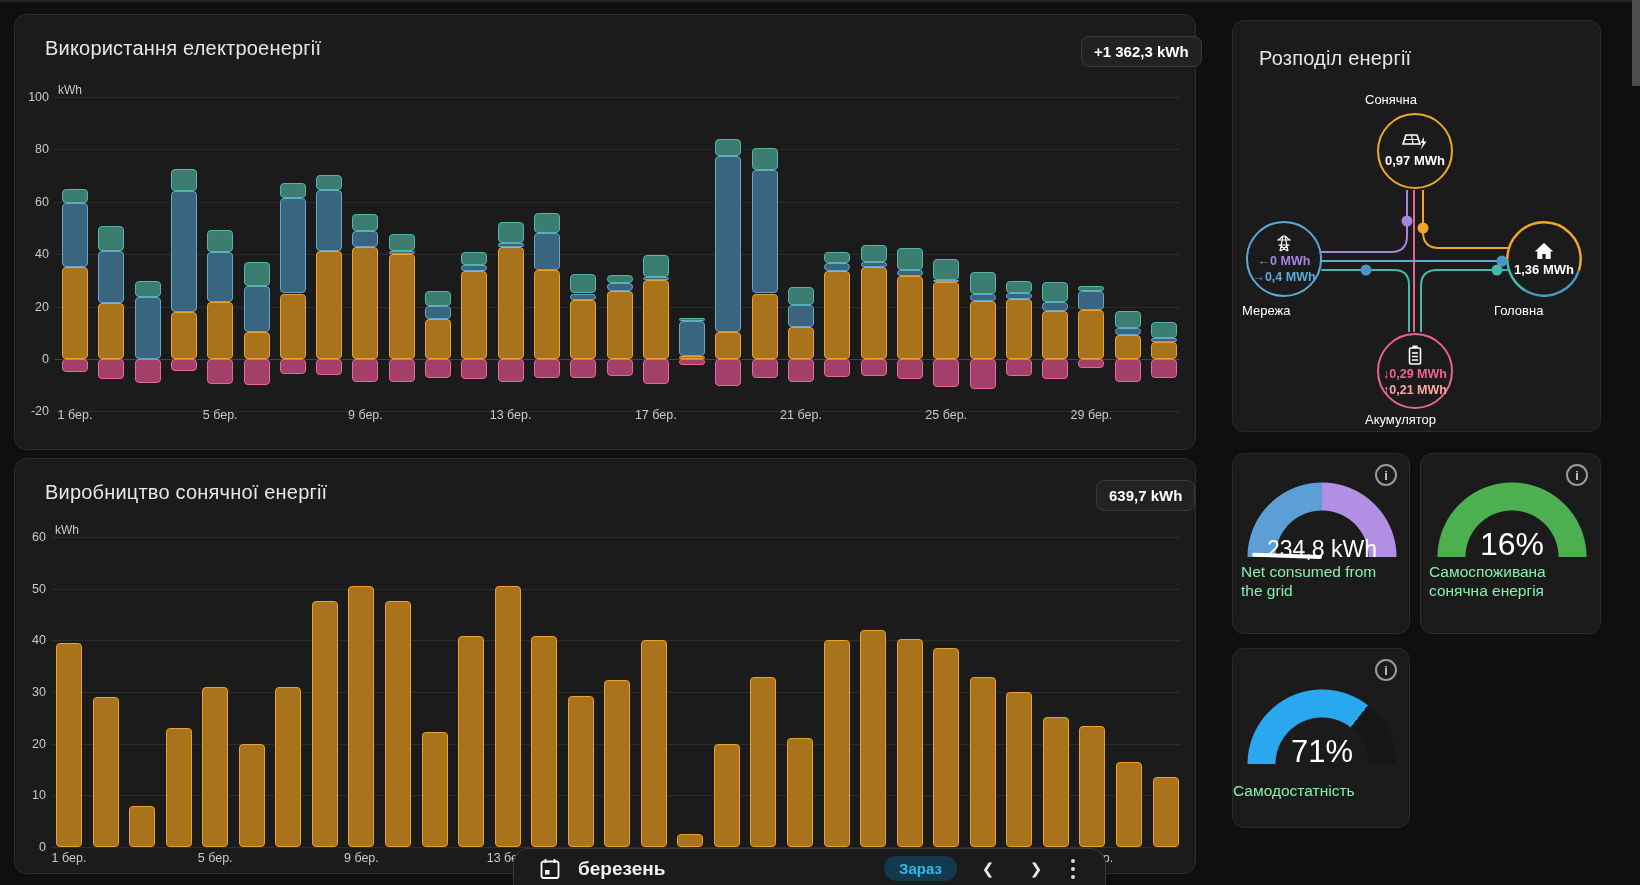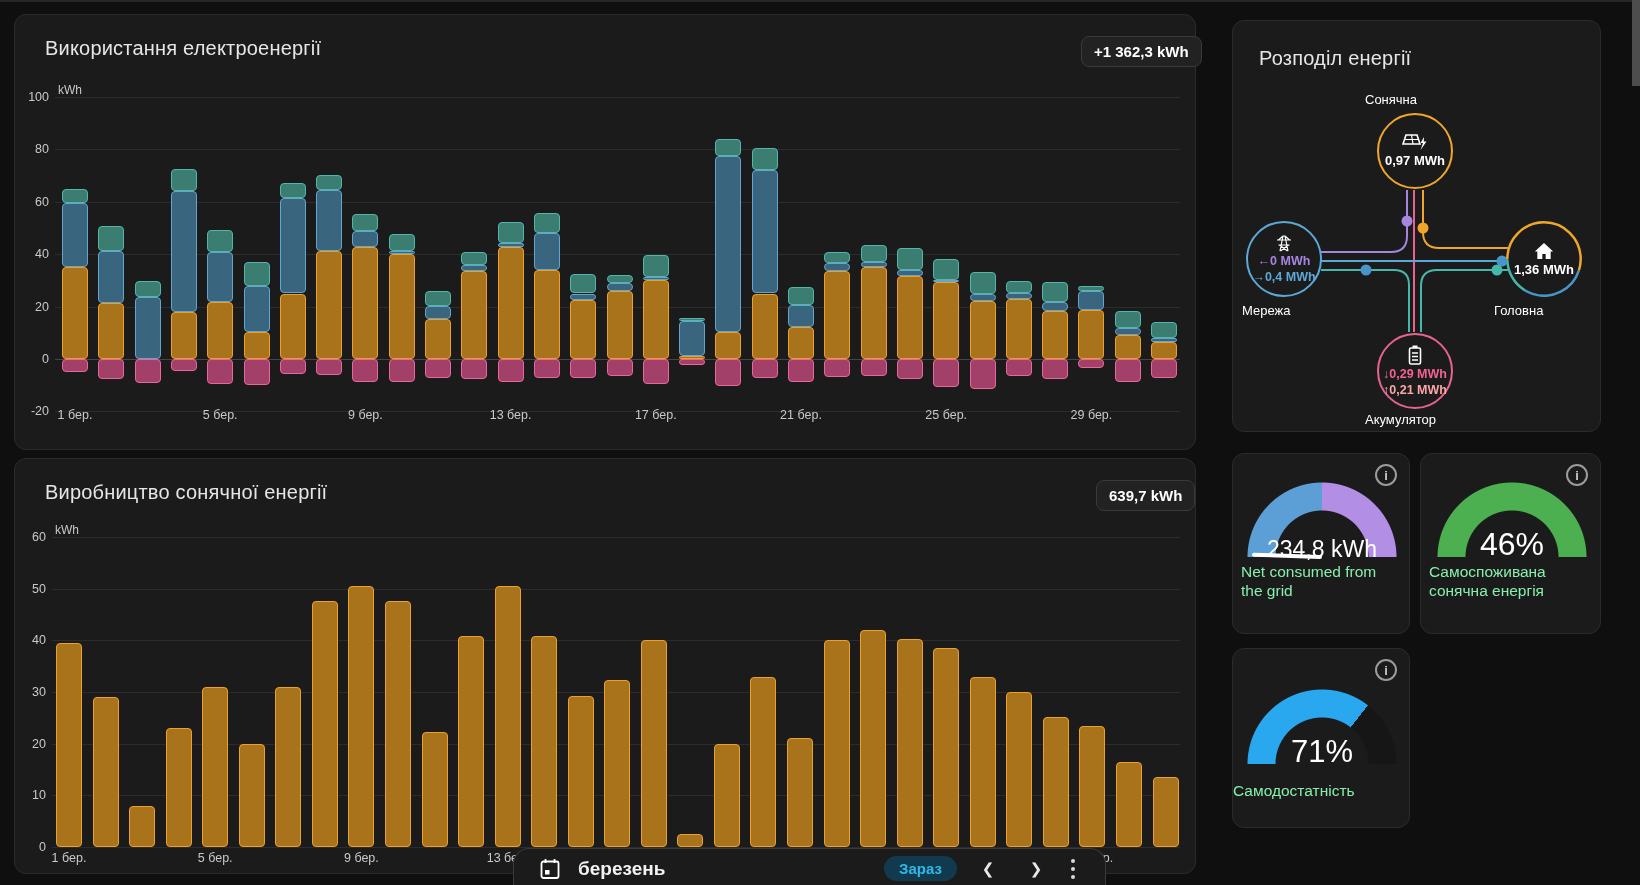--- a/index.html
+++ b/index.html
@@ -331,21 +331,21 @@
     <div class="needle" id="needle0" style="right: 50%; bottom: -2px; width: 70px; transform: rotate(2deg);"></div>
     <div class="gvalue" style="bottom: -6px; font-size: 23px;" id="gval0">234,8 kWh</div>
   </div>
   <div class="glabel" style="top:108px;left:0;padding:0 8px;box-sizing:border-box;">Net consumed from the grid</div>
 </div>
 
 <div class="gcard" style="left:1420px;top:453px;width:181px;height:181px;">
   <div class="info-btn">i</div>
   <div class="gauge" style="left:16px;top:28px;">
     <div class="arc" id="garc1" style="background: conic-gradient(from 270deg at 50% 100%, rgb(76, 175, 80) 0deg, rgb(76, 175, 80) 180deg, transparent 180deg, transparent 360deg);"></div>
-    <div class="gvalue" style="bottom: -6px; font-size: 32px;" id="gval1">46%</div>
+    <div class="gvalue" style="bottom: -6px; font-size: 32px;" id="gval1">16%</div>
   </div>
   <div class="glabel" style="top:108px;left:0;padding:0 8px;box-sizing:border-box;">Самоспоживана сонячна енергія</div>
 </div>
 
 <div class="gcard" style="left:1232px;top:648px;width:178px;height:180px;">
   <div class="info-btn">i</div>
   <div class="gauge" style="left:14px;top:40px;">
     <div class="arc" id="garc2" style="background: conic-gradient(from 270deg at 50% 100%, rgb(41, 168, 240) 0deg, rgb(41, 168, 240) 128deg, rgb(22, 22, 22) 128deg, rgb(22, 22, 22) 180deg, transparent 180deg, transparent 360deg);"></div>
     <div class="gvalue" style="bottom: -6px; font-size: 31px;" id="gval2">71%</div>
   </div>

